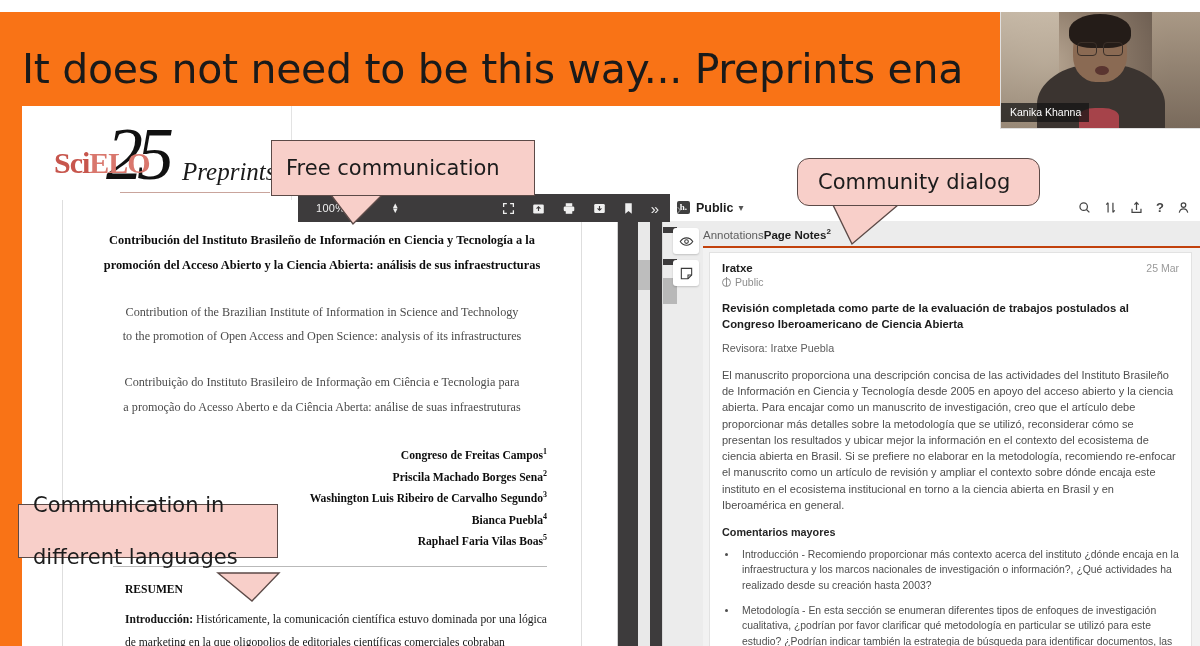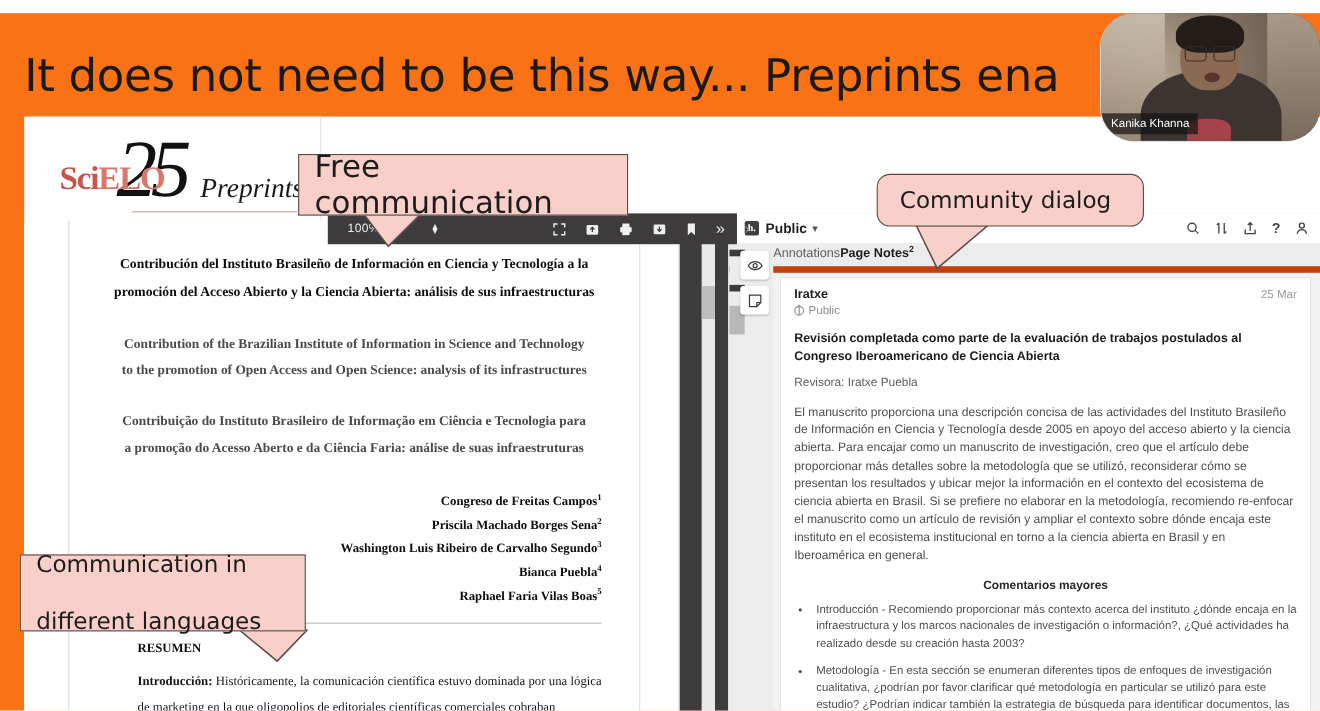--- a/index.html
+++ b/index.html
@@ -72,21 +72,21 @@
   }
   .doc-title {
     margin: 28px 28px 0 28px;
     font-family: "Liberation Serif", serif;
     font-weight: 700; font-size: 12.4px; color: #0d0d0d;
     text-align: center; line-height: 2.0;
   }
   .doc-title2, .doc-title3 {
     margin: 22px 30px 0 30px;
     font-family: "Liberation Serif", serif;
-    font-weight: 700; font-size: 12.2px; color: #4a4a4a;
+    font-weight: 400; font-size: 12.2px; color: #4a4a4a;
     text-align: center; line-height: 2.0;
   }
   .doc-authors {
     margin: 26px 34px 0 28px;
     text-align: right;
     font-family: "Liberation Serif", serif;
     font-weight: 700; font-size: 11.6px; color: #0d0d0d;
     line-height: 1.85;
   }
   .doc-authors sup { font-size: 8px; }
@@ -152,21 +152,21 @@
     text-align: center; font-family: "Liberation Serif", serif;
     margin-right: 6px;
   }
   .h-public { font-size: 12.5px; font-weight: 700; color: #1e1e1e; }
   .h-caret { margin-left: 5px; font-size: 10px; color: #555; }
   .anno-top-icons { margin-left:auto; display:flex; align-items:center; gap: 13px; color:#444; }
   .anno-top-icons svg { display:block; }
 
   .anno-tabs {
     height: 26px; background: #ececec; display:flex; align-items: flex-end;
-    padding-left: 40px; border-bottom: 6px solid #c2410c;
+    padding-left: 40px; border-bottom: 2px solid #c2410c;
   }
   .tab {
     font-size: 11.5px; color: #5e5e5e; padding-bottom: 5px;
   }
   .tab.active { color: #1d1d1d; font-weight: 700; }
   .tab sup { font-size: 8px; }
 
   .anno-rail {
     position: absolute; left: 0; top: 28px; width: 40px; bottom: 0;
     background: #ececec; z-index: 5;
@@ -197,47 +197,46 @@
 
   .card-title {
     margin-top: 12px; font-size: 11.3px; font-weight: 700; color: #1c1c1c;
     line-height: 1.45;
   }
   .card-sub { margin-top: 9px; font-size: 10.8px; color: #5d5d5d; }
   .card-body {
     margin-top: 13px; font-size: 11px; color: #4e4e4e; line-height: 1.48;
     text-align: left;
   }
-  .card-h2 { margin-top: 13px; font-size: 10.8px; font-weight: 700; color: #262626; text-align: center; }
+  .card-h2 { margin-top: 13px; font-size: 10.8px; font-weight: 700; color: #262626; }
   .card-ul { margin: 9px 0 0 16px; }
   .card-ul li {
     font-size: 10.4px; color: #4e4e4e; line-height: 1.47; margin-bottom: 10px;
     padding-left: 4px;
   }
   .scroll-rail { position:absolute; right:0; top:58px; bottom:0; width:8px; background:#f2f2f2; }
 
   
   .callout {
     position: absolute; background: #f8cfc9; border: 1.4px solid #5c4a47;
     color: #1c1c1c; font-family: "DejaVu Sans", sans-serif;
     display: flex; align-items: center; justify-content: flex-start;
     z-index: 60;
   }
   .callout span { display:block; }
-  .co-free { left: 271px; top: 128px; width: 300px; height: 56px; padding-left: 14px; font-size: 28px; }
+  .co-free { left: 271px; top: 128px; width: 264px; height: 56px; padding-left: 14px; font-size: 21px; }
   .co-comm { left: 797px; top: 146px; width: 243px; height: 48px; padding-left: 20px; font-size: 21px; border-radius: 12px; }
-  .co-lang { left: 18px; top: 492px; width: 260px; height: 70px; padding-left: 14px; font-size: 21px; line-height: 1.25; }
+  .co-lang { left: 18px; top: 492px; width: 260px; height: 54px; padding-left: 14px; font-size: 21px; line-height: 1.25; }
   .tail { position:absolute; z-index: 59; }
 
   
   .video {
     position: absolute; right: 0; top: 0; width: 200px; height: 117px;
     overflow: hidden; border-left: 1px solid #e0e0e0; border-bottom: 1px solid #e0e0e0;
     background: #6a5c52;
-    border-radius: 31px;
   }
   .vid-bg {
     position:absolute; inset:0;
     background:
       radial-gradient(circle at 22% 45%, #b9a894 0%, #8e7c6b 38%, #6b5c50 75%),
       linear-gradient(100deg, #cdbda9 0%, #8b7a69 48%, #5d5149 100%);
     filter: blur(0.4px);
   }
   .vid-wall {
     position:absolute; left:0; top:0; width:58px; height:117px;
@@ -305,21 +304,21 @@
 
     <div class="pdf-wrap">
       <div class="pdf-page">
         <div class="doc-title">Contribución del Instituto Brasileño de Información en Ciencia y Tecnología a la promoción del Acceso Abierto y la Ciencia Abierta: análisis de sus infraestructuras</div>
         <div class="doc-title2">
           <div>Contribution of the Brazilian Institute of Information in Science and Technology</div>
           <div>to the promotion of Open Access and Open Science: analysis of its infrastructures</div>
         </div>
         <div class="doc-title3">
           <div>Contribuição do Instituto Brasileiro de Informação em Ciência e Tecnologia para</div>
-          <div>a promoção do Acesso Aberto e da Ciência Faria: análise de suas infraestruturas</div>
+          <div>a promoção do Acesso Aberto e da Ciência Aberta: análise de suas infraestruturas</div>
         </div>
 
         <div class="doc-authors">
           <div><span>Congreso de Freitas Campos</span><sup>1</sup></div>
           <div><span>Priscila Machado Borges Sena</span><sup>2</sup></div>
           <div><span>Washington Luis Ribeiro de Carvalho Segundo</span><sup>3</sup></div>
           <div><span>Bianca Puebla</span><sup>4</sup></div>
           <div><span>Raphael Faria Vilas Boas</span><sup>5</sup></div>
         </div>
 

